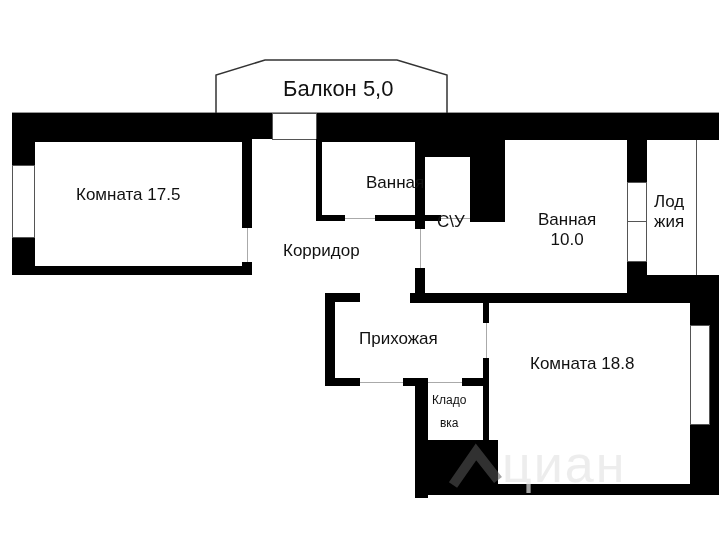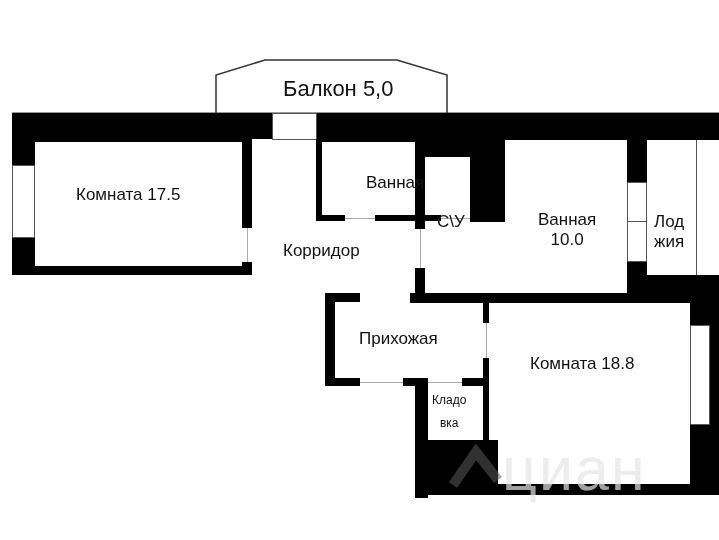--- a/index.html
+++ b/index.html
@@ -81,30 +81,30 @@
 <div class="door" style="left:428px;top:382px;width:34px;height:1px;"></div>
 
 <div class="lbl big" style="left:283px;top:76px;">Балкон 5,0</div>
 <div class="lbl mid" style="left:76px;top:185px;">Комната 17.5</div>
 <div class="lbl mid" style="left:352px;top:173px;margin-left:14px;">Ванная</div>
 <div class="lbl mid" style="left:437px;top:176px;margin-top:36px;">С\У</div>
 <div class="lbl mid" style="left:538px;top:210px;">
   <div>Ванная</div>
   <div>10.0</div>
 </div>
-<div class="lbl mid" style="left:654px;top:192px;margin-top:20px;">
+<div class="lbl mid" style="left:654px;top:192px;">
   <div>Лод</div>
   <div>жия</div>
 </div>
 <div class="lbl mid" style="left:283px;top:241px;">Корридор</div>
 <div class="lbl mid" style="left:359px;top:329px;">Прихожая</div>
 <div class="lbl mid" style="left:530px;top:354px;">Комната 18.8</div>
 <div class="lbl small" style="left:432px;top:389px;">
   <div>Кладо</div>
   <div>вка</div>
 </div>
 
 <div class="wm">
   <svg width="60" height="50" style="position:absolute;left:8px;top:0;">
     <polyline points="5,45 28,12 50,40" fill="none" stroke="rgba(90,90,90,0.55)" stroke-width="10"></polyline>
   </svg>
-  <div style="position:absolute;left:62px;top:-6px;font-size:61px;color:rgba(230,230,230,0.7);letter-spacing:2px;">циан</div>
+  <div style="position:absolute;left:62px;top:-6px;font-size:52px;color:rgba(230,230,230,0.7);letter-spacing:2px;">циан</div>
 </div>
 
 </body></html>

